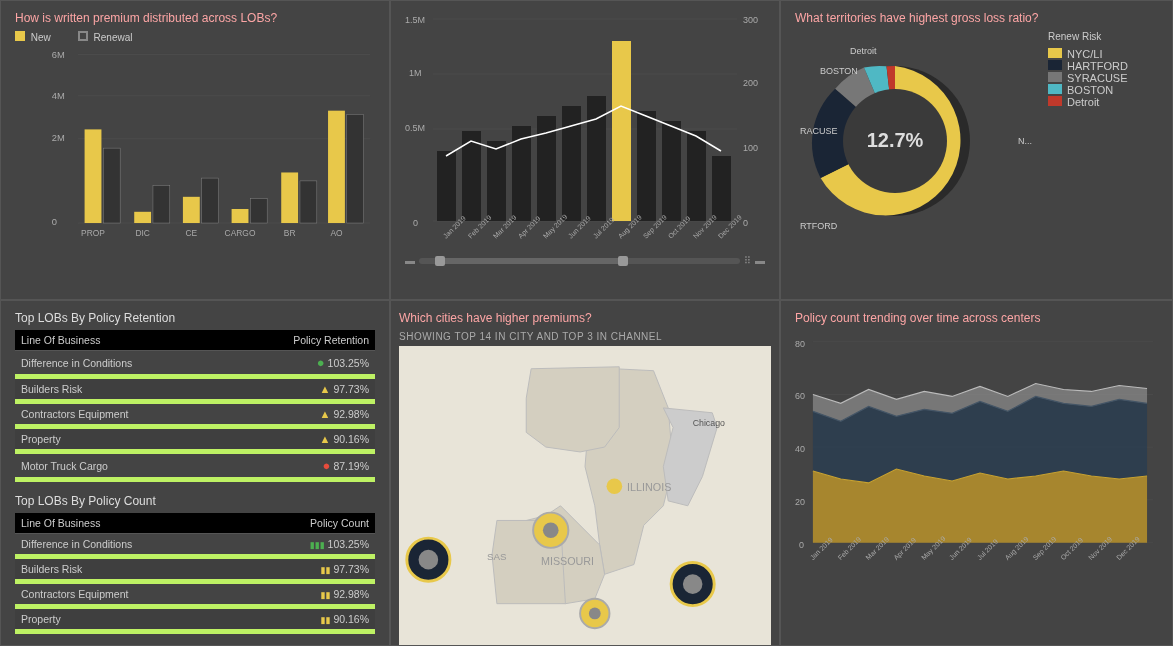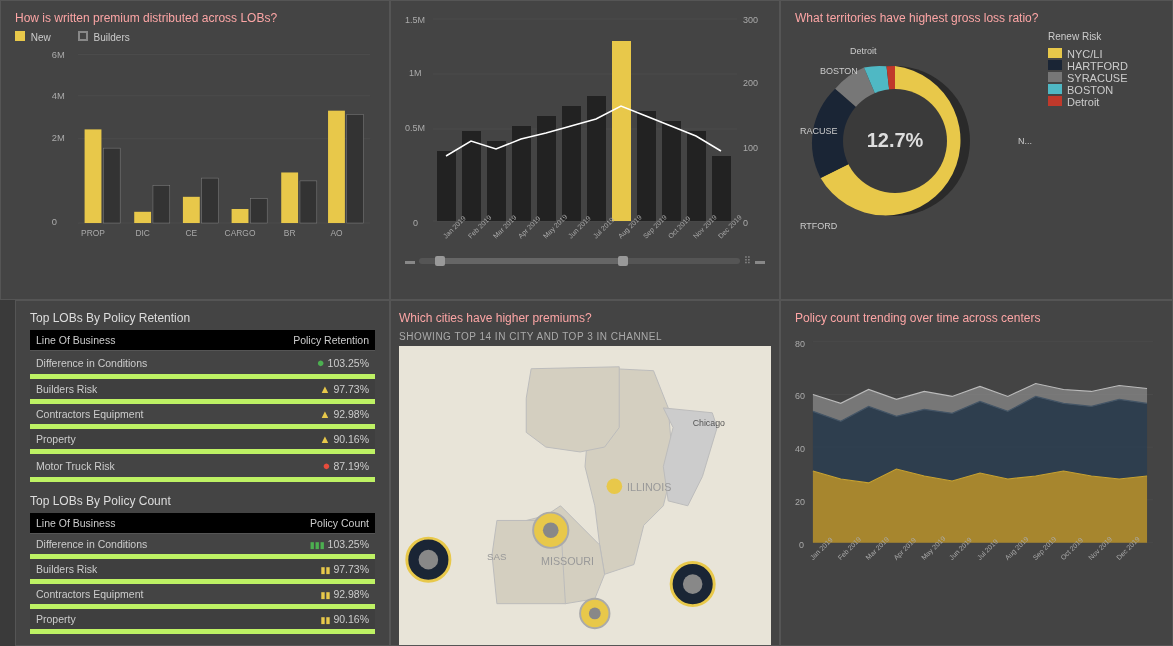--- a/index.html
+++ b/index.html
@@ -163,21 +163,21 @@
 
   <div class="panel">
     <div class="panel-title">How is written premium distributed across LOBs?</div>
     <div class="lob-legend">
       <span>
         <span class="legend-dot" style="background:#e8c84a;"></span>
         <span>New</span>
       </span>
       <span>
         <span class="legend-dot" style="background:#444;border:2px solid #888;"></span>
-        <span>Builders</span>
+        <span>Renewal</span>
       </span>
     </div>
     <div class="bar-chart-area">
       <svg class="bar-chart-svg" viewBox="0 0 340 220">
 
         <text x="0" y="12" fill="#aaa" font-size="10">6M</text>
         <text x="0" y="55" fill="#aaa" font-size="10">4M</text>
         <text x="0" y="100" fill="#aaa" font-size="10">2M</text>
         <text x="0" y="190" fill="#aaa" font-size="10">0</text>
 
@@ -332,21 +332,21 @@
           <span>BOSTON</span>
         </div>
         <div class="legend-item">
           <div class="legend-color" style="background:#c0392b;"></div>
           <span>Detroit</span>
         </div>
       </div>
     </div>
   </div>
 
-  <div class="panel" style="overflow-y:auto;margin-left:15px;">
+  <div class="panel" style="overflow-y:auto;">
     <div class="table-section">
       <div class="table-section-title">Top LOBs By Policy Retention</div>
       <table class="data-table">
         <thead>
           <tr>
             <th>Line Of Business</th>
             <th class="right">Policy Retention</th>
           </tr>
         </thead>
         <tbody>
@@ -360,21 +360,21 @@
           </tr>
           <tr>
             <td>Contractors Equipment</td>
             <td class="right"><span style="color:#e8c84a;font-size:11px;">▲</span> 92.98%</td>
           </tr>
           <tr>
             <td>Property</td>
             <td class="right"><span style="color:#e8c84a;font-size:11px;">▲</span> 90.16%</td>
           </tr>
           <tr>
-            <td>Motor Truck Risk</td>
+            <td>Motor Truck Cargo</td>
             <td class="right"><span style="color:#e74c3c;font-size:13px;">●</span> 87.19%</td>
           </tr>
         </tbody>
       </table>
     </div>
     <div class="table-section">
       <div class="table-section-title">Top LOBs By Policy Count</div>
       <table class="data-table">
         <thead>
           <tr>

